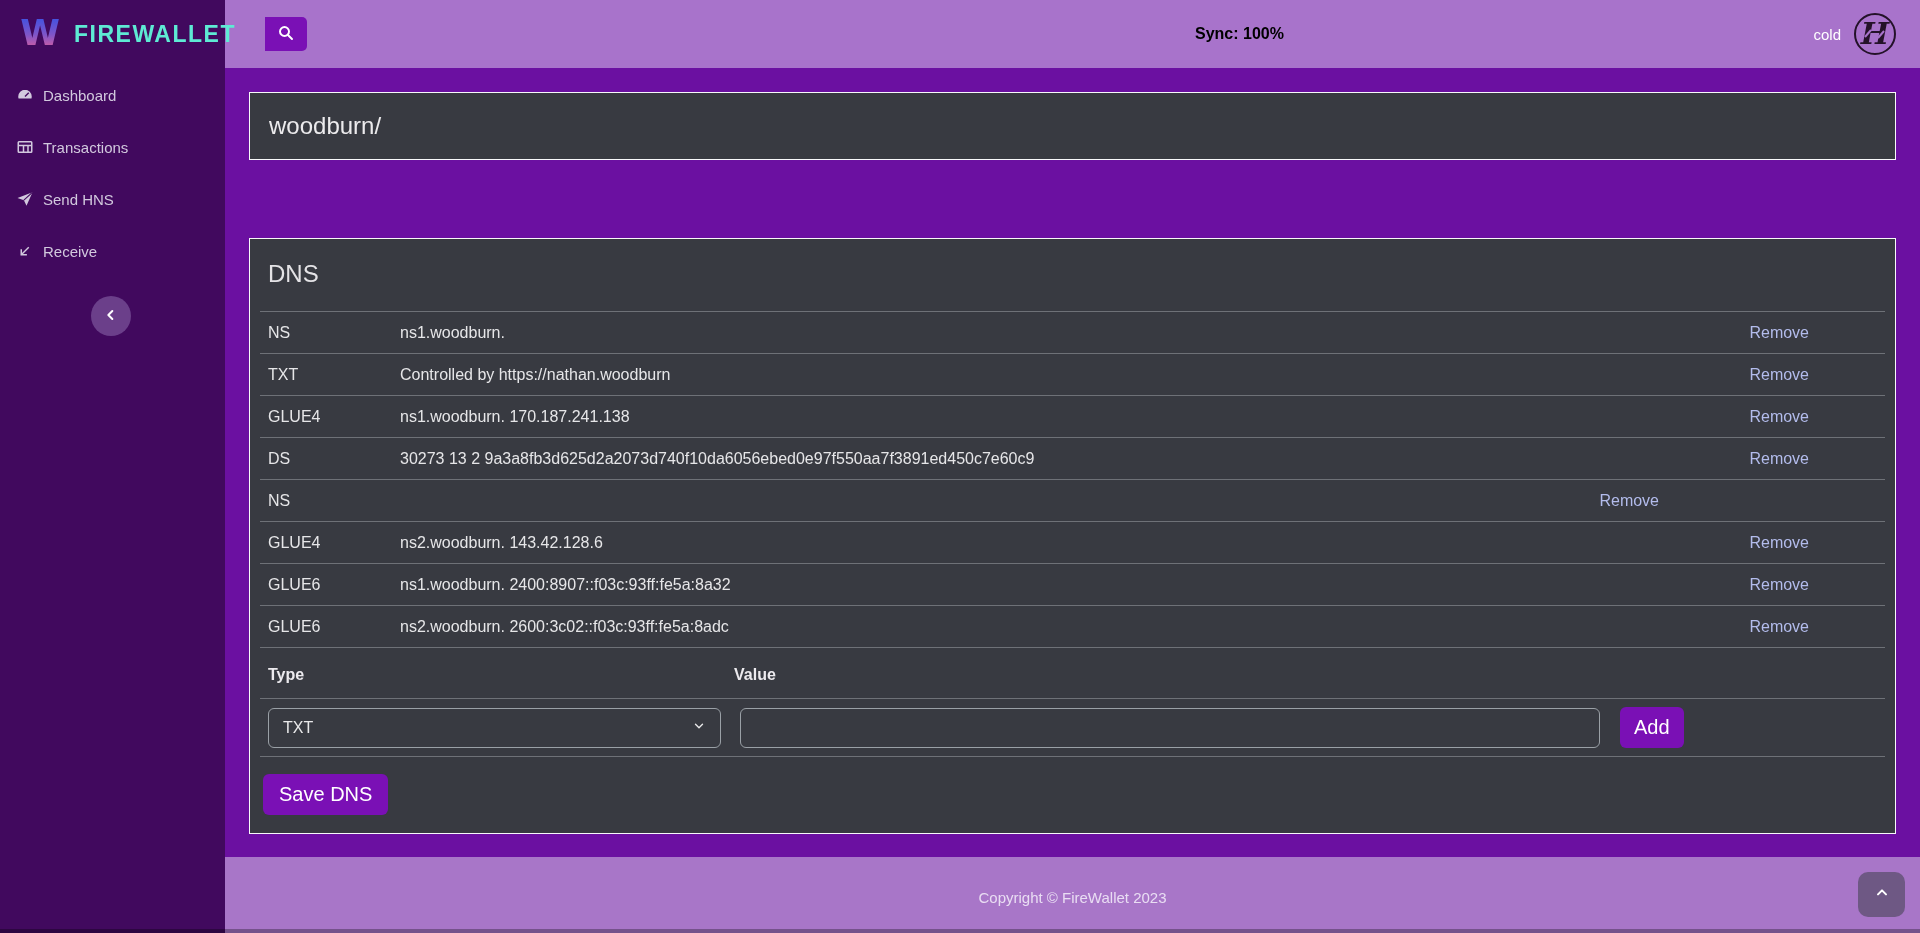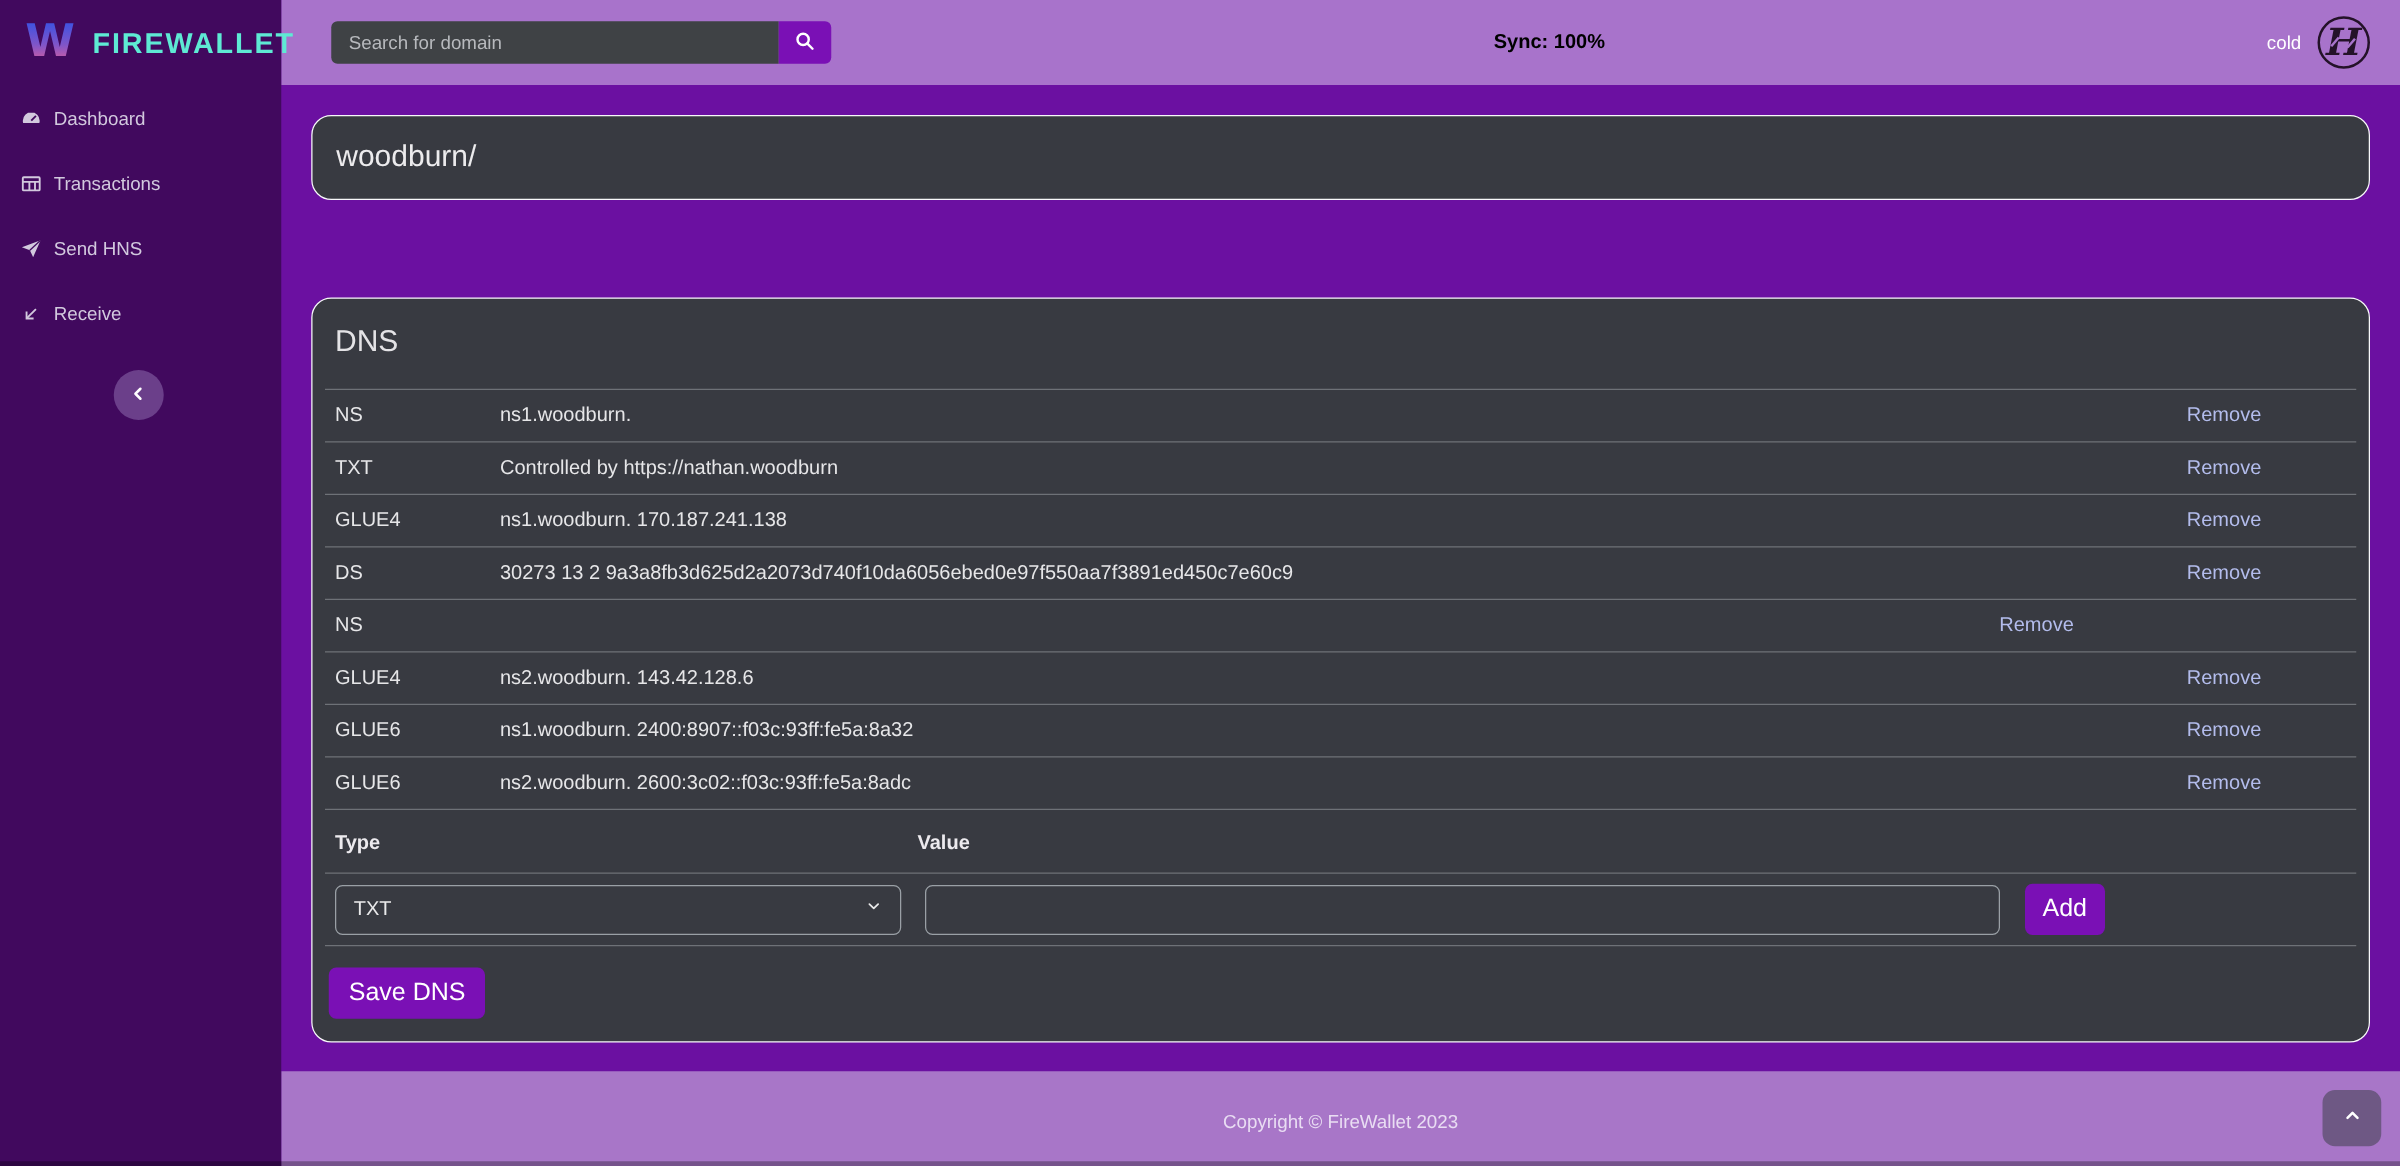--- a/index.html
+++ b/index.html
@@ -39,21 +39,21 @@
     border-radius:5px 0 0 5px;padding:0 14px;color:#e4e4e6;font-size:15px;font-family:inherit;}
   .search-input::placeholder{color:#b7b9bd;}
   .search-btn{width:42px;height:34px;background:var(--accent);border:none;border-radius:0 5px 5px 0;
     display:flex;align-items:center;justify-content:center;cursor:pointer;}
   .sync{position:absolute;left:970px;top:0;height:68px;display:flex;align-items:center;color:#000000;font-size:16px;font-weight:bold;}
   .wallet-mode{position:absolute;right:79px;top:0;height:68px;display:flex;align-items:center;color:#ffffff;font-size:15px;}
   .hns-logo{position:absolute;right:22px;top:11px;width:46px;height:46px;}
 
   
   .main{position:absolute;left:225px;top:68px;width:1695px;padding:24px 24px 0;z-index:5;}
-  .card{background:var(--card-bg);border:1px solid #f8f9fa;border-radius:16px;color:var(--text-light);}
+  .card{background:var(--card-bg);border:1px solid #f8f9fa;border-radius:0;color:var(--text-light);}
   .domain-card{height:68px;display:flex;align-items:center;padding:0 19px;}
   .domain-title{font-size:24px;color:#ecebed;font-weight:400;}
   .dns-card{margin-top:78px;padding:0 10px;}
   .dns-title{font-size:24px;color:#e4e3e6;padding:18px 8px 21px;line-height:33px;font-weight:400;}
 
   .records{border-bottom:1px solid var(--row-border);}
   .record-row{display:grid;grid-template-columns:132px 1fr 150px;align-items:center;
     padding:9px 8px;border-top:1px solid var(--row-border);font-size:16px;line-height:23px;}
   .record-type{color:#e6e6e8;}
   .record-value{color:#e6e6e8;}
@@ -146,21 +146,20 @@
     <span>
       <svg width="16" height="16" viewBox="0 0 24 24" fill="none" stroke="#ffffff" stroke-width="3" stroke-linecap="round" stroke-linejoin="round">
         <polyline points="14,6 8,12 14,18"></polyline>
       </svg>
     </span>
   </button>
 </aside>
 
 <header class="topbar">
   <div class="search-group">
-    <input class="search-input" type="text" placeholder="Search for domain" style="">
     <button class="search-btn">
       <span>
         <svg width="18" height="18" viewBox="0 0 24 24" fill="none" stroke="#ffffff" stroke-width="2.6" stroke-linecap="round">
           <circle cx="10" cy="10" r="6"></circle>
           <line x1="14.6" y1="14.6" x2="20" y2="20"></line>
         </svg>
       </span>
     </button>
   </div>
   <div class="sync">Sync: 100%</div>

